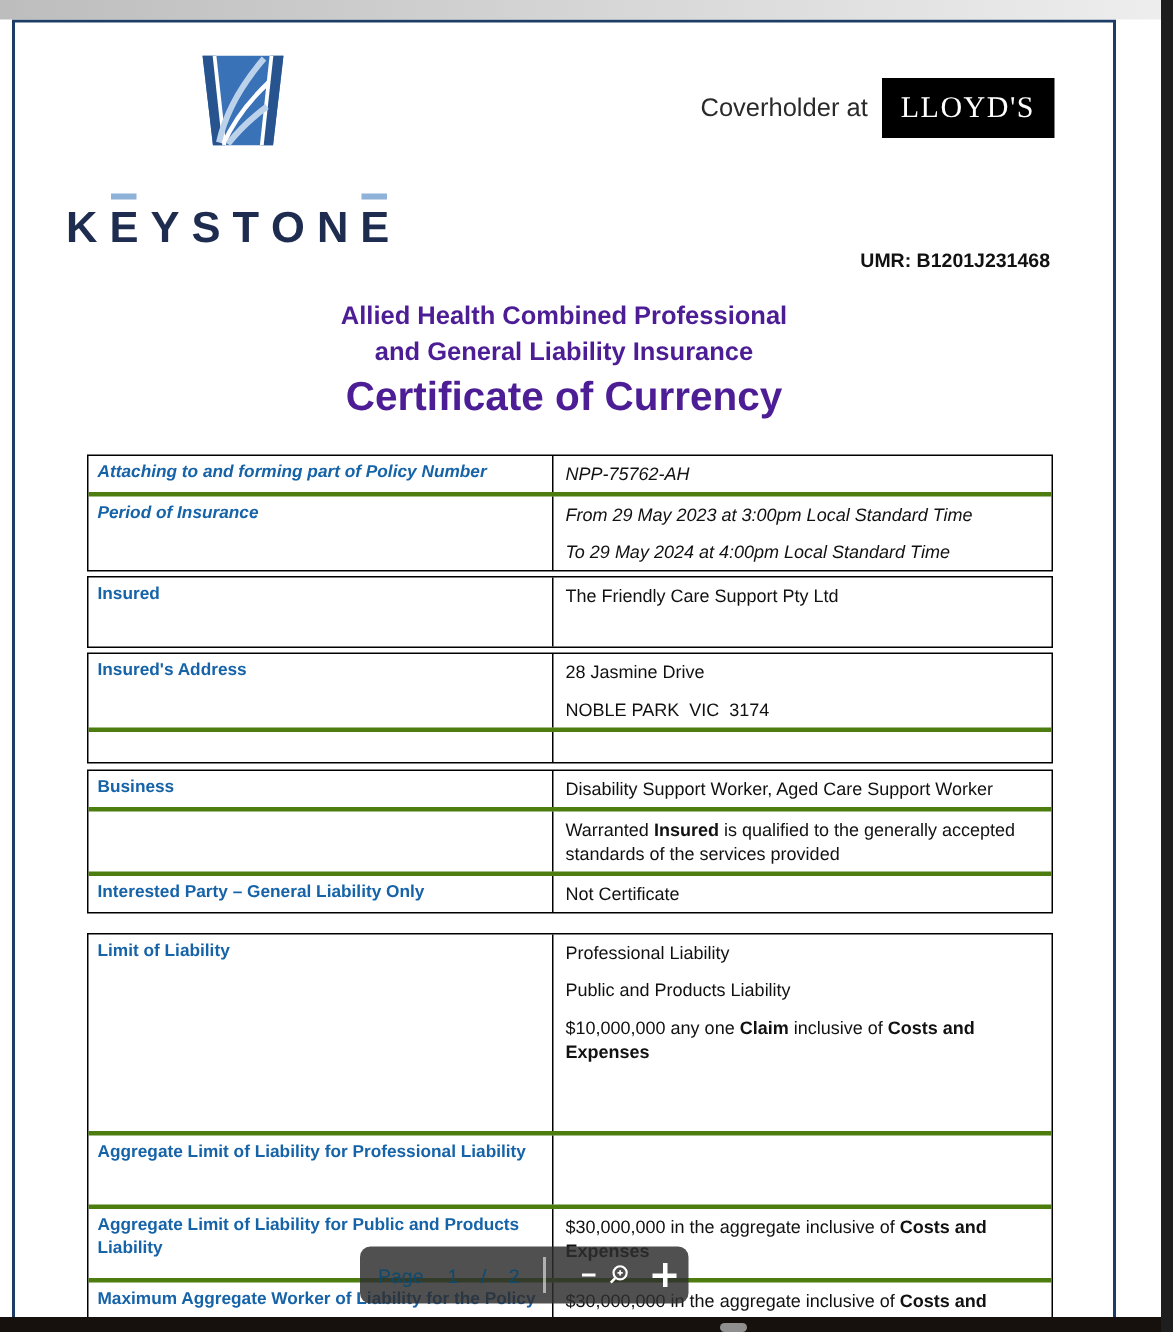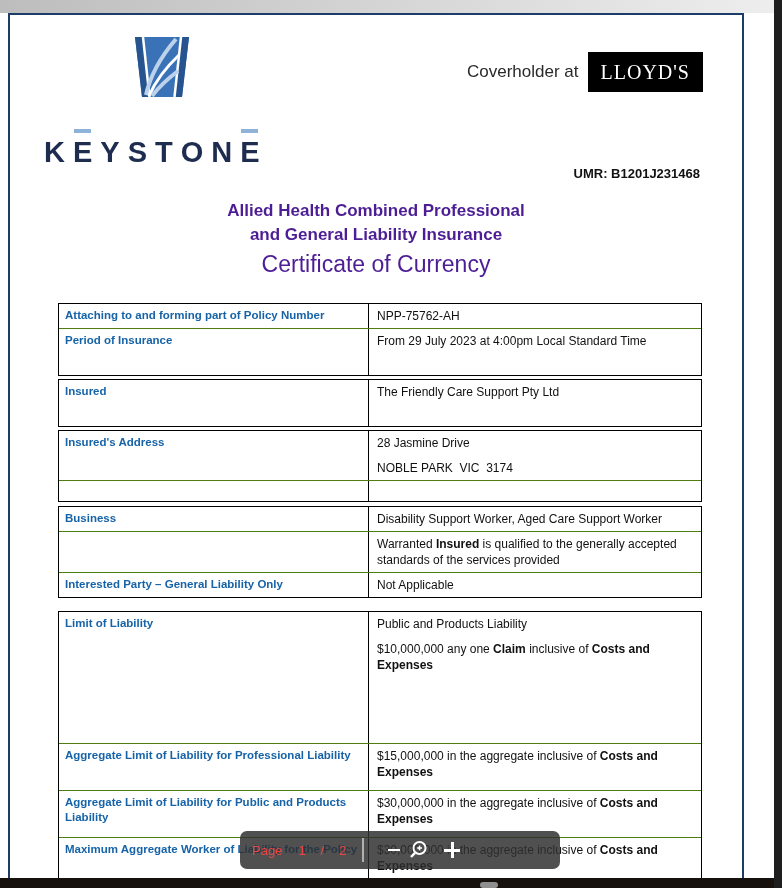--- a/index.html
+++ b/index.html
@@ -27,41 +27,41 @@
   
   .coverholder-row{position:absolute;right:39px;top:37px;height:40px;display:flex;align-items:center;gap:9px;margin-left:12px;}
   .coverholder-label{font-size:17px;color:#2a2a2a;}
   .lloyds-badge{background:#000;color:#fff;height:40px;display:flex;align-items:center;
     padding:0 13px;font-family:"Liberation Serif", serif;font-size:20px;letter-spacing:1px;}
 
   .umr{position:absolute;right:42px;top:151px;font-size:13px;font-weight:bold;color:#111;text-align:center;}
 
   .titles{position:absolute;left:0;top:184px;width:732px;text-align:center;color:#4c1d95;}
   .title-sm{font-size:17px;font-weight:bold;line-height:24px;}
-  .title-lg{font-size:23px;font-weight:normal;line-height:30px;margin-top:2px;}
+  .title-lg{font-size:27px;font-weight:bold;line-height:30px;margin-top:2px;}
 
   
   .tables{position:absolute;left:48px;top:288px;width:644px;}
   .dtable{border:1px solid #000;box-sizing:border-box;}
-  .t1{margin-bottom:3px;} .t2{margin-bottom:3px;} .t3{margin-bottom:4px;} .t4{margin-bottom:13px;}
-  .trow{display:flex;border-top:1px solid #4d7c0f;}
+  .t1{margin-bottom:3px;font-style:italic;} .t2{margin-bottom:3px;} .t3{margin-bottom:4px;} .t4{margin-bottom:13px;}
+  .trow{display:flex;border-top:3px solid #4d7c0f;}
   .trow:first-child{border-top:none;}
   .tlabel{width:310px;box-sizing:border-box;border-right:1px solid #000;padding:4px 6px;
     color:#1663a8;font-weight:bold;font-size:11.5px;line-height:15px;}
   .tvalue{flex:1;padding:4px 8px;font-size:12px;line-height:16px;color:#111;}
   .rt-para{margin:0 0 9px 0;white-space:pre-wrap;}
   .rt-para:last-child{margin-bottom:0;}
   .rt-b{font-weight:bold;}
   .h23{min-height:23px;} .h46{min-height:46px;} .h47{min-height:47px;} .h20{min-height:20px;}
   .h24{min-height:24px;} .h38{min-height:38px;} .h131{min-height:131px;} .h42{min-height:42px;}
 
   
-  .pill{position:absolute;left:240px;top:831px;width:320px;height:38px;border-radius:7px;
+  .pill{position:absolute;left:240px;top:831px;width:219px;height:38px;border-radius:7px;
     background:rgba(47,47,47,0.84);z-index:10;display:flex;align-items:center;
-    padding:0 12px;box-sizing:border-box;color:#ef4444;font-size:13px;}
+    padding:0 12px;box-sizing:border-box;color:#0c4a6e;font-size:13px;}
   .pg-label{margin-right:16px;}
   .pg-cur{margin-right:15px;}
   .pg-slash{margin-right:15px;}
   .pg-total{margin-right:16px;}
   .pg-div{width:2px;height:24px;background:rgba(255,255,255,0.55);margin-right:24px;}
   .zo-minus{width:12px;height:2.5px;background:#fff;margin-right:8px;}
   .magnifier{margin-right:16px;display:block;}
   .zi-plus{position:relative;width:16px;height:16px;}
   .zi-plus::before{content:"";position:absolute;left:0;top:6.5px;width:16px;height:3px;background:#fff;}
   .zi-plus::after{content:"";position:absolute;left:6.5px;top:0;width:3px;height:16px;background:#fff;}
@@ -105,21 +105,22 @@
       <div class="dtable t1">
         <div class="trow h23">
           <div class="tlabel">Attaching to and forming part of Policy Number</div>
           <div class="tvalue">
               <p class="rt-para"><span>NPP-75762-AH</span></p>
             </div>
         </div>
         <div class="trow h46">
           <div class="tlabel">Period of Insurance</div>
           <div class="tvalue">
-              <p class="rt-para"><span>From 29 July 2023 at 4:00pm Local Standard Time</span></p>
+              <p class="rt-para"><span>From 29 May 2023 at 3:00pm Local Standard Time</span></p>
+              <p class="rt-para"><span>To 29 May 2024 at 4:00pm Local Standard Time</span></p>
             </div>
         </div>
       </div>
 
       <div class="dtable t2">
         <div class="trow h46">
           <div class="tlabel">Insured</div>
           <div class="tvalue">
               <p class="rt-para"><span>The Friendly Care Support Pty Ltd</span></p>
             </div>
@@ -149,38 +150,36 @@
         </div>
         <div class="trow h38">
           <div class="tlabel"></div>
           <div class="tvalue">
               <p class="rt-para"><span>Warranted </span><span class="rt-b">Insured</span><span> is qualified to the generally accepted standards of the services provided</span></p>
             </div>
         </div>
         <div class="trow h23">
           <div class="tlabel">Interested Party – General Liability Only</div>
           <div class="tvalue">
-              <p class="rt-para"><span>Not Applicable</span></p>
+              <p class="rt-para"><span>Not Certificate</span></p>
             </div>
         </div>
       </div>
 
       <div class="dtable t5">
         <div class="trow h131">
           <div class="tlabel">Limit of Liability</div>
           <div class="tvalue">
+              <p class="rt-para"><span>Professional Liability</span></p>
               <p class="rt-para"><span>Public and Products Liability</span></p>
               <p class="rt-para"><span>$10,000,000 any one </span><span class="rt-b">Claim</span><span> inclusive of </span><span class="rt-b">Costs and Expenses</span></p>
             </div>
         </div>
         <div class="trow h46">
           <div class="tlabel">Aggregate Limit of Liability for Professional Liability</div>
-          <div class="tvalue">
-              <p class="rt-para"><span>$15,000,000 in the aggregate inclusive of </span><span class="rt-b">Costs and Expenses</span></p>
-            </div>
         </div>
         <div class="trow h46">
           <div class="tlabel">Aggregate Limit of Liability for Public and Products Liability</div>
           <div class="tvalue">
               <p class="rt-para"><span>$30,000,000 in the aggregate inclusive of </span><span class="rt-b">Costs and Expenses</span></p>
             </div>
         </div>
         <div class="trow h42">
           <div class="tlabel">Maximum Aggregate Worker of Liability for the Policy</div>
           <div class="tvalue">

